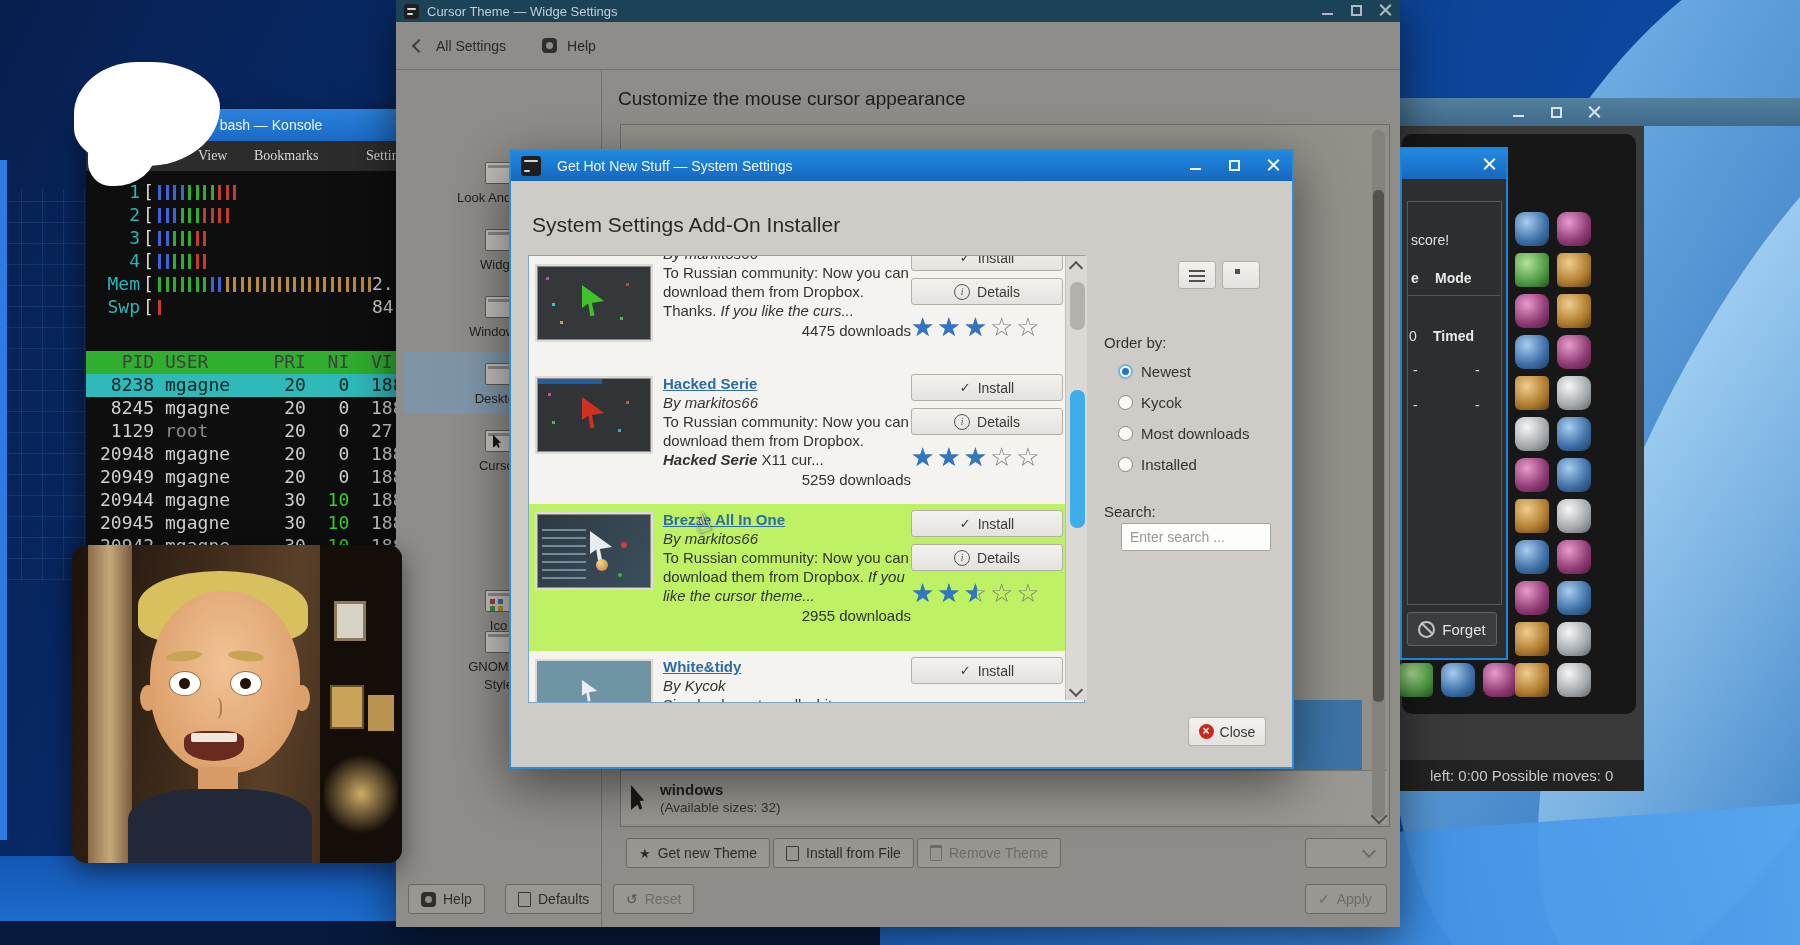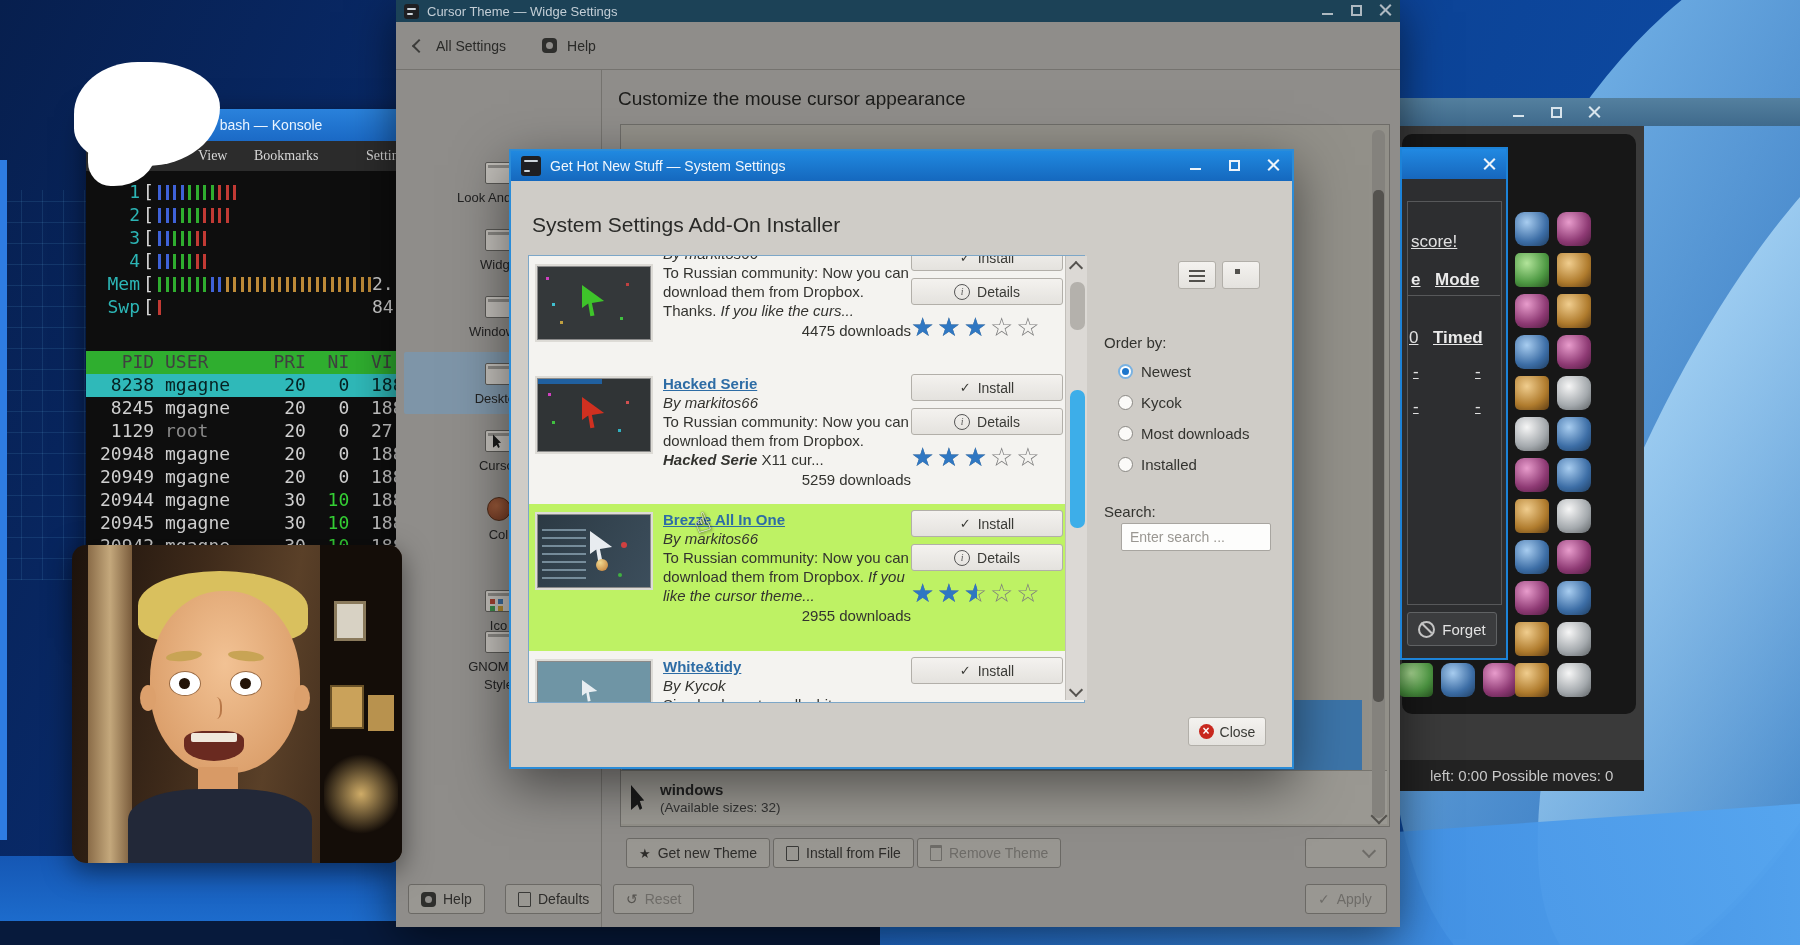--- a/index.html
+++ b/index.html
@@ -88,21 +88,21 @@
   .star-g{font-size:13px;}
   .fileic{width:11px;height:13px;border:1.5px solid #3a3a38;border-radius:1px;}
   .trashic{width:10px;height:12px;border:1.5px solid #6e6c68;border-top:3px solid #6e6c68;border-radius:1px;}
   .tdrop{left:909px;top:838px;width:82px;justify-content:flex-end;}
   .dchev{width:8px;height:8px;border-left:2px solid #6e6c68;border-bottom:2px solid #6e6c68;transform:rotate(-45deg);margin-top:-4px;}
   .resetic{font-size:14px;color:#55534f;}
   
   .ghns{left:509px;top:149px;width:785px;height:620px;background:#cfccc7;border:2px solid #2b8cd8;z-index:5;
     box-sizing:border-box;box-shadow:0 16px 50px rgba(0,0,0,.5);}
   .g-title{height:30px;background:linear-gradient(180deg,#2089e0,#1568be);display:flex;align-items:center;
-    padding:0 10px;gap:9px;color:#f0f6fc;font-size:14px;position:relative;}
+    padding:0 10px;gap:16px;color:#f0f6fc;font-size:14px;position:relative;}
   .g-title .appicon{width:20px;height:20px;}
   .g-tbtns{position:absolute;right:12px;top:8px;display:flex;gap:26px;color:#eef4fa;}
   .g-head{position:absolute;left:21px;top:62px;font-size:21px;color:#2a2a28;}
   .g-list{position:absolute;left:17px;top:104px;width:557px;height:448px;background:#f4f3f0;border:1px solid #7da7c8;
     overflow:hidden;box-sizing:border-box;}
   .entry{display:flex;padding:6px 34px 6px 6px;position:relative;box-sizing:border-box;}
   .entry.sel{background:#bef264;}
   .e1{margin-top:-18px;min-height:130px;}
   .e2{min-height:136px;}
   .e3{min-height:147px;}
@@ -179,21 +179,21 @@
   .gem.green{background:radial-gradient(circle at 35% 30%,#b2e49a,#4f9a44 60%,#25511e);border-radius:5px;}
   .gem.orange{background:radial-gradient(circle at 35% 30%,#f0cd8e,#b07c2e 60%,#5e3c12);border-radius:5px;}
   .gem.silver{background:radial-gradient(circle at 35% 30%,#f6f6f6,#a4a9ad 60%,#5c6164);}
   .gstatus{left:1400px;top:760px;width:244px;height:31px;background:#232323;color:#c8c8c8;font-size:15px;
     line-height:31px;padding-left:30px;box-sizing:border-box;z-index:2;}
   
   .hsd{left:1400px;top:147px;width:108px;height:513px;background:#2d2e30;border:2px solid #1d83d8;z-index:4;box-sizing:border-box;}
   .hs-title{height:30px;background:linear-gradient(180deg,#2189e2,#1767bd);position:relative;color:#eef4fa;}
   .hs-title .wb{position:absolute;right:10px;top:9px;}
   .hs-panel{position:absolute;left:5px;top:52px;width:93px;height:402px;border:1px solid #57585a;}
-  .hs-t{position:absolute;color:#e0e0e0;font-size:17px;text-decoration:underline;}
+  .hs-t{position:absolute;color:#e0e0e0;font-size:14px;}
   .hs-b{font-weight:bold;color:#eaeaea;}
   .hs-divider{position:absolute;left:5px;width:93px;height:1px;background:#57585a;top:146px;}
   .hs-forget{position:absolute;left:5px;top:463px;width:90px;height:34px;background:#3b3c3e;border:1px solid #606264;border-radius:3px;
     color:#e2e2e2;font-size:15px;display:flex;align-items:center;justify-content:center;gap:7px;font-family:"Liberation Sans",sans-serif;}
   .noic{width:13px;height:13px;border:2px solid #c4c4c4;border-radius:50%;position:relative;}
   .noic::after{content:'';position:absolute;left:-1px;top:4.5px;width:15px;height:2px;background:#c4c4c4;transform:rotate(45deg);}
   
   .blob{left:74px;top:62px;width:146px;height:104px;background:#fff;z-index:6;border-radius:48% 52% 55% 45%/55% 48% 62% 40%;}
   .blob2{left:88px;top:126px;width:68px;height:60px;background:#fff;z-index:6;border-radius:45% 55% 65% 35%/50% 45% 60% 42%;}
   .cam{left:72px;top:545px;width:330px;height:318px;border-radius:14px;overflow:hidden;z-index:6;
@@ -284,21 +284,20 @@
       <span class="hicon"></span>
       <span>Help</span>
     </div>
     <div class="abs sbsel"></div>
     <div class="abs s-side">
         <div class="sbitem" style="top: 92px;"><div class="sicon ic-lookfeel"></div><div class="sblabel">Look And Feel</div></div>
         <div class="sbitem" style="top: 159px;"><div class="sicon ic-widgets"></div><div class="sblabel">Widge</div></div>
         <div class="sbitem" style="top: 226px;"><div class="sicon ic-windowdeco"></div><div class="sblabel">Window D</div></div>
         <div class="sbitem" style="top: 293px;"><div class="sicon ic-desktop"></div><div class="sblabel">Desktop</div></div>
         <div class="sbitem" style="top: 360px;"><div class="sicon ic-cursor"><i class="mini-cursor"></i></div><div class="sblabel">Cursor</div></div>
-        <div class="sbitem" style="top: 427px;"><div class="sicon ic-colors"></div><div class="sblabel">Col</div></div>
         <div class="sbitem" style="top: 520px;"><div class="sicon ic-icons"></div><div class="sblabel">Ico</div></div>
         <div class="sbitem" style="top: 561px;"><div class="sicon ic-gnome"></div><div class="sblabel">GNOME A</div><div class="sblabel">Style</div></div>
       </div>
     <div class="abs s-div"></div>
     <div class="abs s-head">Customize the mouse cursor appearance</div>
     <div class="abs s-list"></div>
     <div class="abs s-blue"></div>
     <div class="abs s-wrow">
       <span class="cur-arrow"></span>
       <span>

